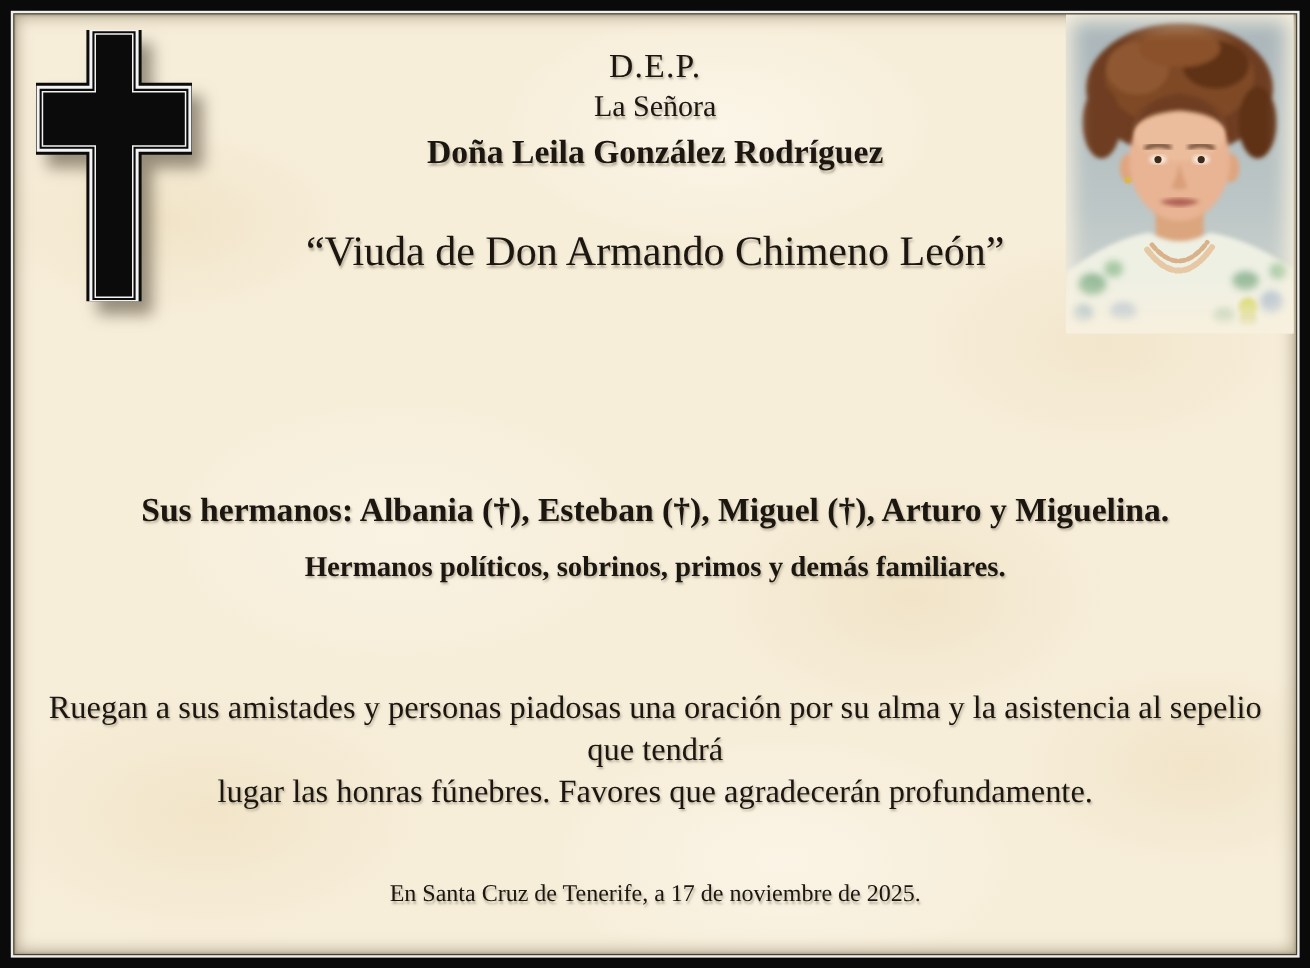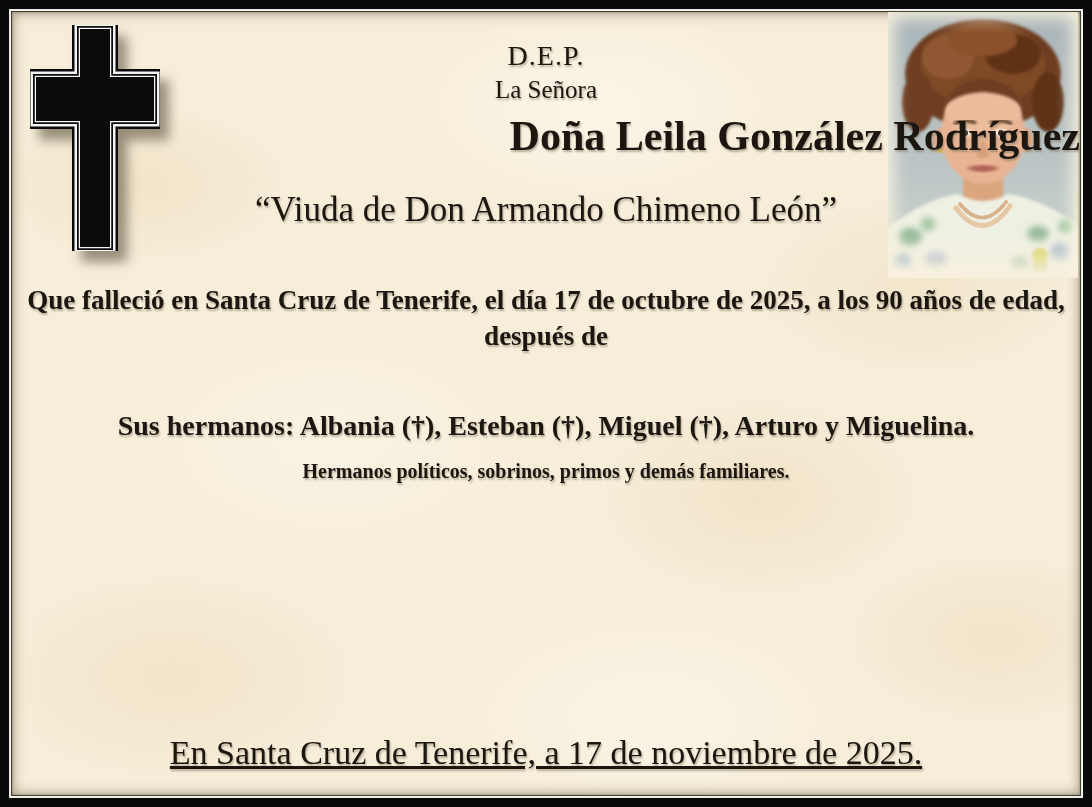--- a/index.html
+++ b/index.html
@@ -23,27 +23,27 @@
       radial-gradient(240px 140px at 92% 80%, rgba(234,216,180,0.45), transparent 65%),
       #f7eeda;
     box-shadow: inset 0 0 12px 2px rgba(110,96,68,0.50), inset 0 0 3px rgba(62,54,38,0.55);
   }
   .txt{
     position:absolute;left:0;width:100%;text-align:center;color:#1b1610;
     text-shadow:1px 2px 2px rgba(130,118,96,0.55);
   }
   .dep      {top:28px; font-size:28px;letter-spacing:1px;}
   .honor    {top:64px; font-size:25px;}
-  .name     {top:100px;font-size:42px;font-weight:bold;text-align:right;}
+  .name     {top:100px;font-size:28px;font-weight:bold;}
   .widow    {top:178px;font-size:35px;}
   .death    {top:270px;font-size:27px;font-weight:bold;line-height:36px;padding:0 14px;box-sizing:border-box;}
   .siblings {top:398px;font-size:28px;font-weight:bold;}
-  .relatives{top:448px;font-size:20px;font-weight:bold;}
+  .relatives{top:448px;font-size:24px;font-weight:bold;}
   .request  {top:560px;font-size:27px;line-height:35px;padding:0 28px;box-sizing:border-box;}
-  .closing  {top:722px;font-size:34px;text-decoration:underline;}
+  .closing  {top:722px;font-size:20px;}
   .cross{
     position:absolute;left:18px;top:13px;
     filter:drop-shadow(9px 11px 6px rgba(72,63,46,0.55));
   }
   .photo{
     position:absolute;top:0;right:2px;width:190px;height:266px;overflow:hidden;
   }
   .photo::after{ 
     content:"";position:absolute;inset:0;
     box-shadow:inset 0 0 16px 6px rgba(248,240,222,0.95);
@@ -140,27 +140,28 @@
         </g>
       </svg>
     </div>
 
     <div class="txt honor">La Señora</div>
     <div class="txt dep">D.E.P.</div>
     <div class="txt name">Doña Leila González Rodríguez</div>
     <div class="txt widow">“Viuda de Don Armando Chimeno León”</div>
 
     <div class="txt death">
-      <div>Que falleció en Santa Cruz de Tenerife, el día 17 de octubre de 2025, a los 90 años de edad, después de</div>
     </div>
 
     <div class="txt siblings">Sus hermanos: Albania (†), Esteban (†), Miguel (†), Arturo y Miguelina.</div>
     <div class="txt relatives">Hermanos políticos, sobrinos, primos y demás familiares.</div>
 
     <div class="txt request">
+      <div>Ruegan a sus amistades y personas piadosas una oración por su alma y la asistencia al sepelio que tendrá</div>
+      <div>lugar las honras fúnebres. Favores que agradecerán profundamente.</div>
     </div>
 
     <div class="txt closing">En Santa Cruz de Tenerife, a 17 de noviembre de 2025.</div>
 
    </div>
   </div>
  </div>
 </div>
 
 </body></html>

